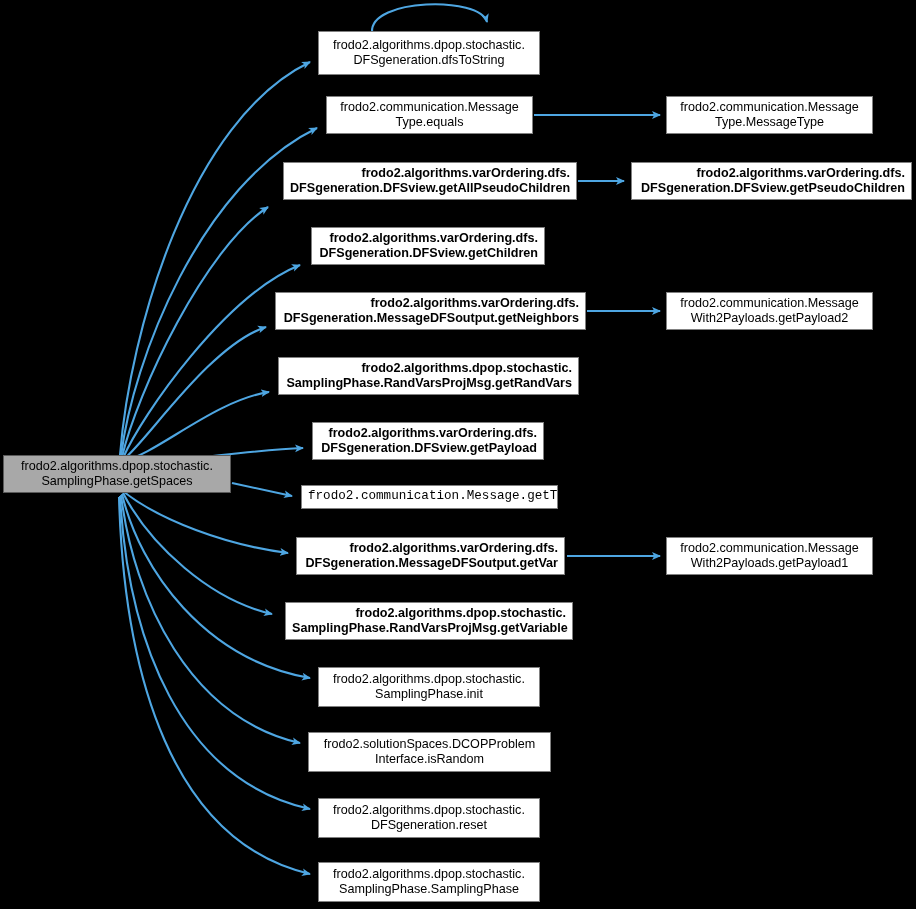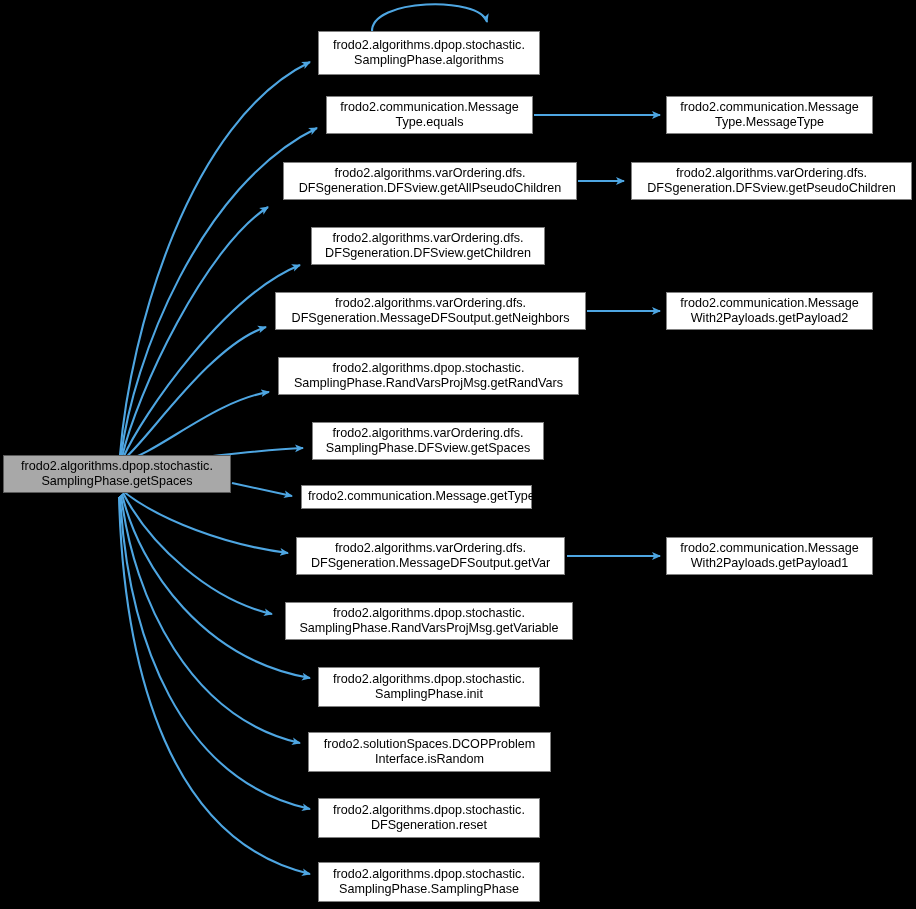--- a/index.html
+++ b/index.html
@@ -40,21 +40,22 @@
     background: #a8a8a8;
     border: 1px solid #5a5a5a;
   }
   .node .ln {
     display: block;
   }
   .node.align-center .ln {
     text-align: center;
   }
   .node.align-left .ln {
-    text-align: center;
+    text-align: right;
+    font-weight: bold;
   }
 </style>
 </head>
 <body>
 
 <div id="canvas">
 
   <svg id="edge-layer" viewBox="0 0 916 909">
     <defs>
       <marker id="ah" markerWidth="9" markerHeight="9" refX="8" refY="4.5" orient="auto" markerUnits="userSpaceOnUse">
@@ -87,21 +88,21 @@
     </g>
   </svg>
 
   <div class="node center align-center" style="left:3px; top:455px; width:228px; height:38px;">
     <span class="ln">frodo2.algorithms.dpop.stochastic.</span>
     <span class="ln">SamplingPhase.getSpaces</span>
   </div>
 
   <div class="node align-center" style="left:318px; top:31px; width:222px; height:44px;">
     <span class="ln">frodo2.algorithms.dpop.stochastic.</span>
-    <span class="ln">SamplingPhase.algorithms</span>
+    <span class="ln">DFSgeneration.dfsToString</span>
   </div>
 
   <div class="node align-center" style="left:326px; top:96px; width:207px; height:38px;">
     <span class="ln">frodo2.communication.Message</span>
     <span class="ln">Type.equals</span>
   </div>
 
   <div class="node align-left" style="left:283px; top:162px; width:294px; height:38px;">
     <span class="ln">frodo2.algorithms.varOrdering.dfs.</span>
     <span class="ln">DFSgeneration.DFSview.getAllPseudoChildren</span>
@@ -117,24 +118,24 @@
     <span class="ln">DFSgeneration.MessageDFSoutput.getNeighbors</span>
   </div>
 
   <div class="node align-left" style="left:278px; top:357px; width:301px; height:38px;">
     <span class="ln">frodo2.algorithms.dpop.stochastic.</span>
     <span class="ln">SamplingPhase.RandVarsProjMsg.getRandVars</span>
   </div>
 
   <div class="node align-left" style="left:312px; top:422px; width:232px; height:38px;">
     <span class="ln">frodo2.algorithms.varOrdering.dfs.</span>
-    <span class="ln">SamplingPhase.DFSview.getSpaces</span>
+    <span class="ln">DFSgeneration.DFSview.getPayload</span>
   </div>
 
-  <div class="node align-center" style="left:301px; top:485px; width:231px; height:24px;">
+  <div class="node align-center" style="left:301px; top:485px; width:257px; height:24px;font-family:Liberation Mono, monospace;">
     <span class="ln">frodo2.communication.Message.getType</span>
   </div>
 
   <div class="node align-left" style="left:296px; top:537px; width:269px; height:38px;">
     <span class="ln">frodo2.algorithms.varOrdering.dfs.</span>
     <span class="ln">DFSgeneration.MessageDFSoutput.getVar</span>
   </div>
 
   <div class="node align-left" style="left:285px; top:602px; width:288px; height:38px;">
     <span class="ln">frodo2.algorithms.dpop.stochastic.</span>

